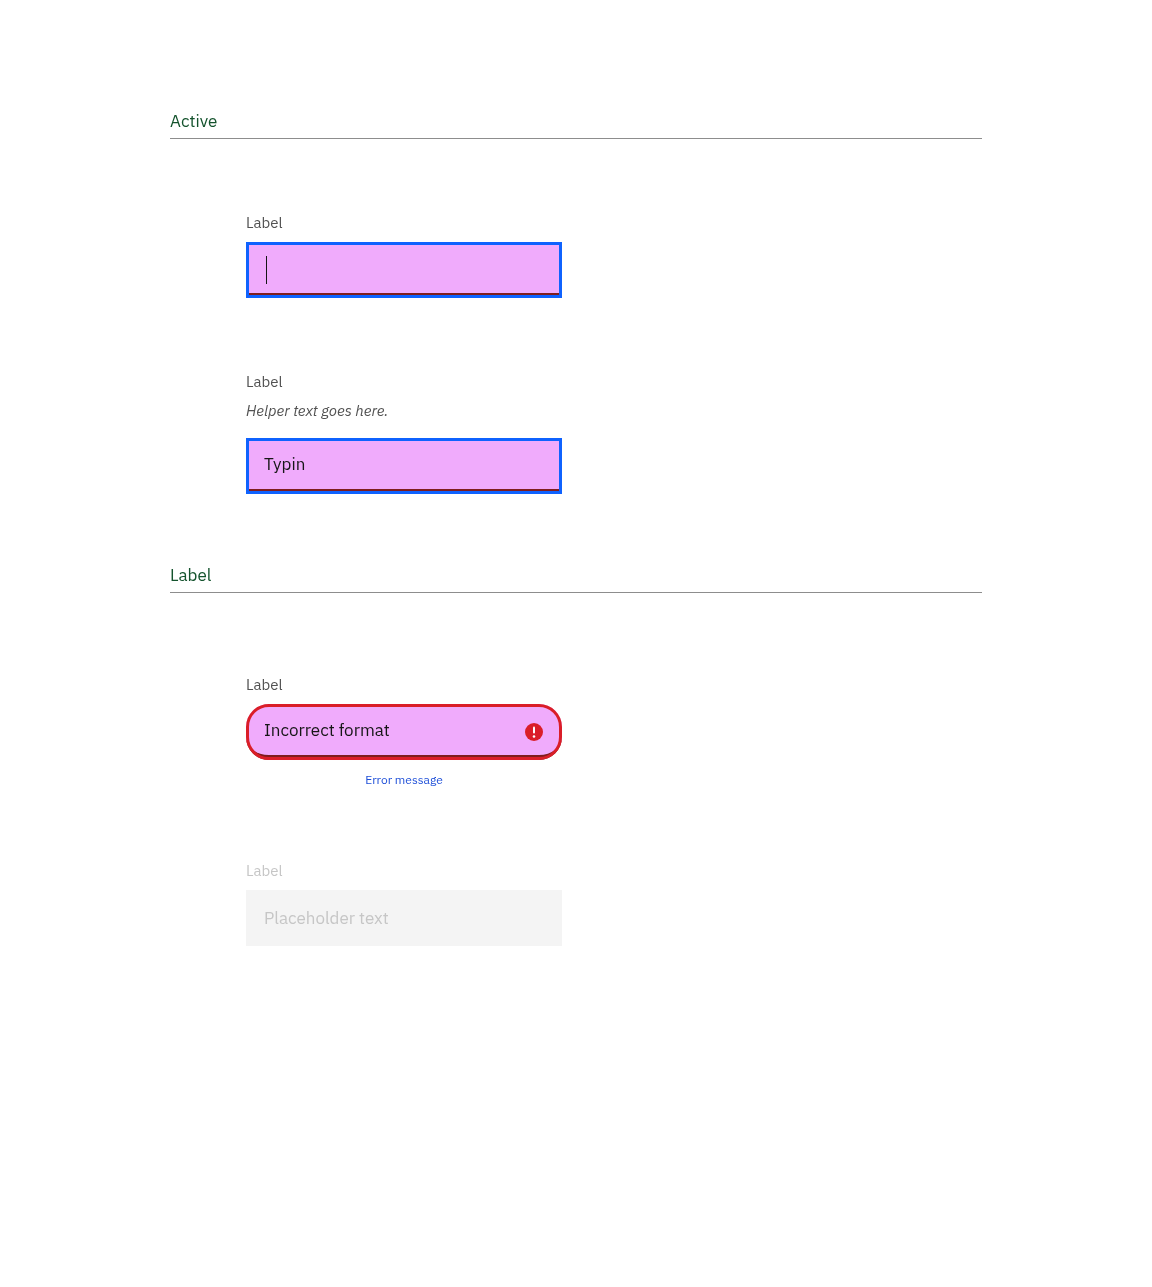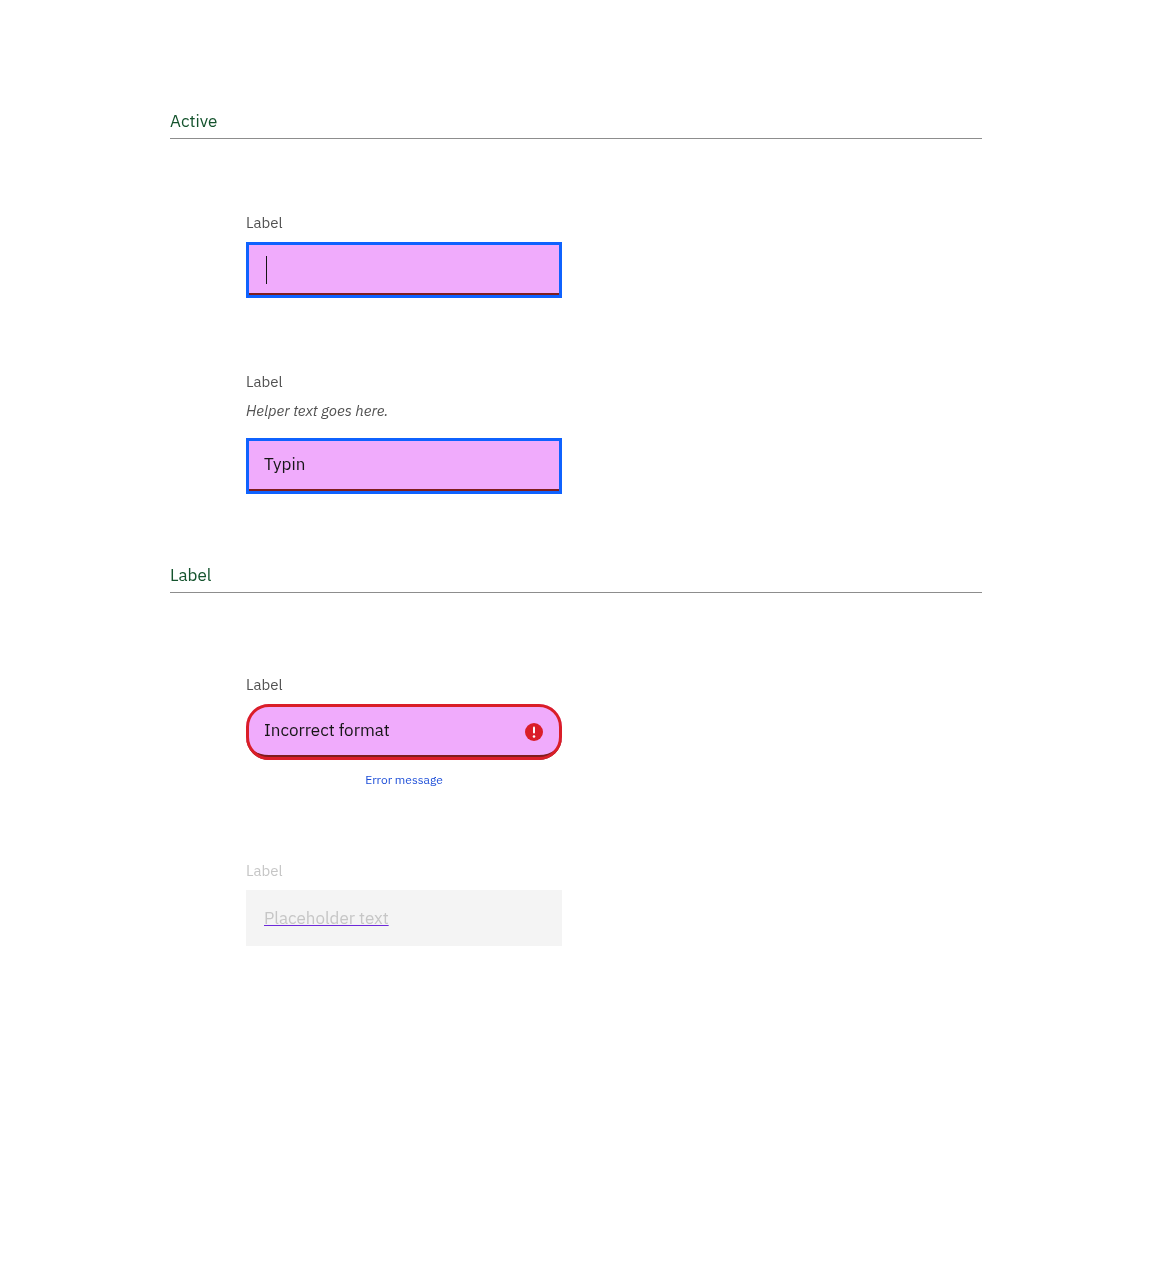--- a/index.html
+++ b/index.html
@@ -83,21 +83,20 @@
     font-size: 12px;
     color: #1d4ed8;
     margin-top: 12px;
     text-align: center;
   }
   .input-disabled {
     background: #f4f4f4;
     color: #6d28d9;
     border-bottom: 1px solid transparent;
     cursor: not-allowed;
-    text-decoration: underline;
   }
   .input::placeholder { color: #a8a8a8; }
   .input-disabled::placeholder { color: #c6c6c6; }
 
   
   .fake-caret {
     position: relative;
   }
   .fake-caret::before {
     content: "";

